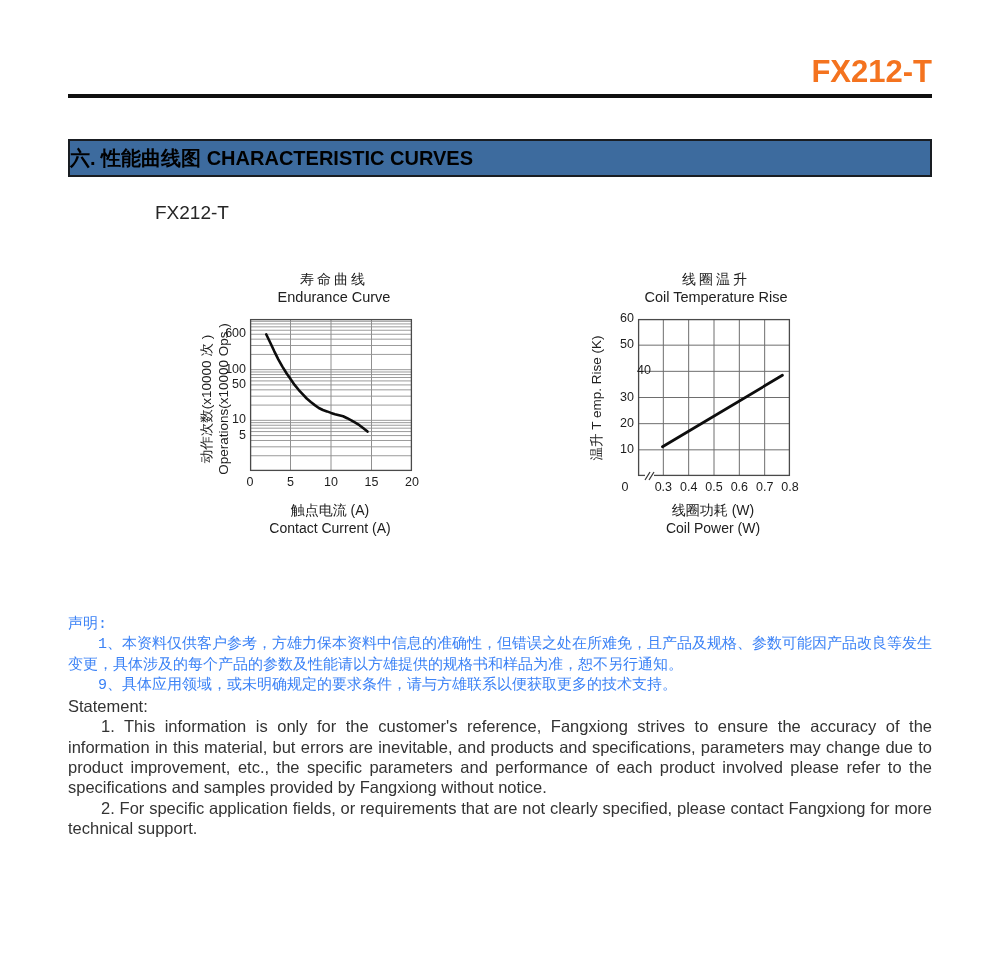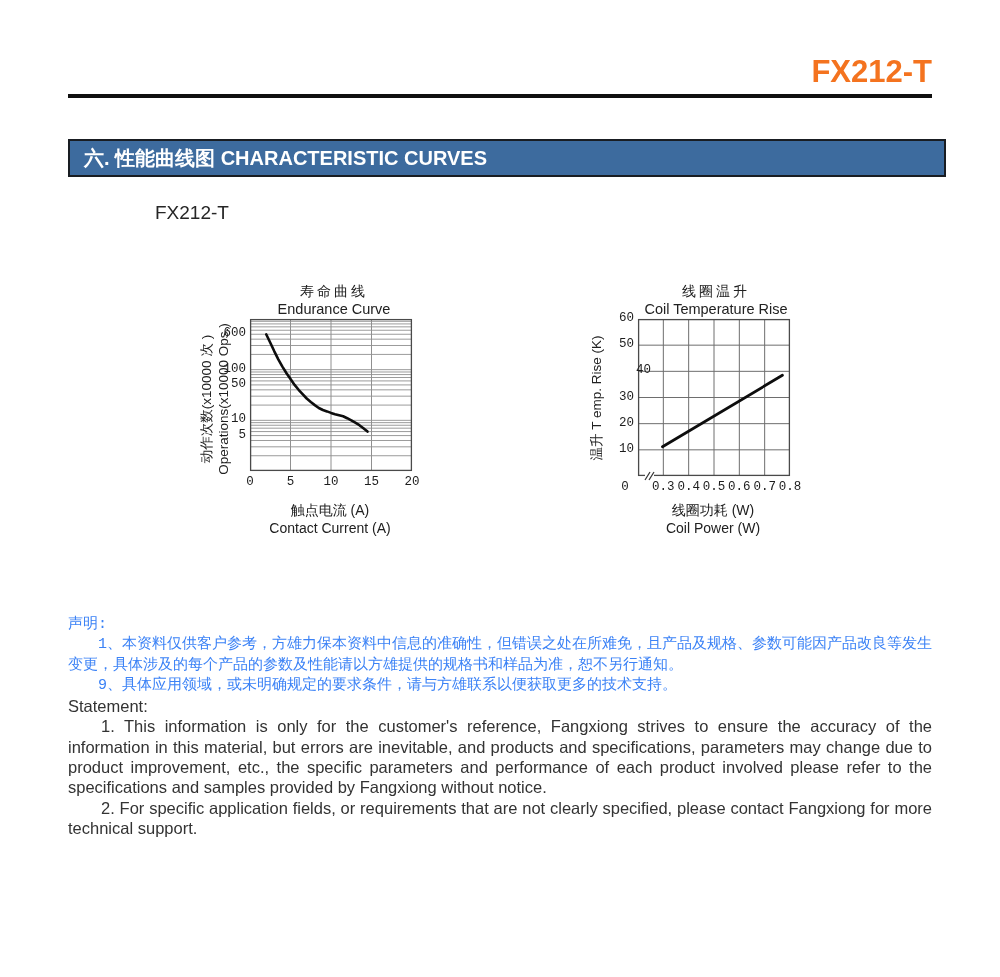--- a/index.html
+++ b/index.html
@@ -5,49 +5,49 @@
   html,body{margin:0;padding:0;background:#ffffff;}
   body{font-family:"Liberation Sans","DejaVu Sans",sans-serif;color:#2e2e2e;}
   #page{position:relative;width:1000px;height:977px;background:#ffffff;overflow:hidden;}
 
   
   #product-code{position:absolute;left:700px;top:54px;width:232px;text-align:right;
     font-size:31px;font-weight:bold;letter-spacing:0px;color:#f4731f;}
   #top-rule{position:absolute;left:68px;top:94px;width:864px;height:4px;background:#101010;}
 
   #section-banner{position:absolute;left:68px;top:139px;width:860px;height:34px;
-    background:#3d6b9e;border:2px solid #191d22;color:#ffffff;font-size:20px;font-weight:bold;
-    line-height:34px;padding-left:14px;box-sizing:content-box;}
+    background:#3d6b9e;border:2px solid #191d22;color:#000000;font-size:20px;font-weight:bold;
+    line-height:34px;box-sizing:content-box;}
 
   #subtitle{position:absolute;left:155px;top:202px;font-size:19px;color:#262626;}
 
   
   .chart{position:absolute;}
   #c0{left:180px;top:265px;width:270px;height:295px;}
   #c1{left:570px;top:265px;width:290px;height:295px;}
-  .ct{position:absolute;text-align:center;color:#212121;white-space:nowrap;margin-top:12px;}
+  .ct{position:absolute;text-align:center;color:#212121;white-space:nowrap;}
   .ct.cn{font-size:14px;letter-spacing:3px;}
   .ct.en{font-size:14.5px;}
   #c0 .ct{left:14px;width:280px;}
   #c1 .ct{left:6px;width:280px;}
   .ct.cn{top:6px;}
   .ct.en{top:24px;}
   .plot{position:absolute;}
   #c0 .plot{left:70px;top:54px;}
   #c1 .plot{left:68px;top:54px;}
   .plot svg{display:block;overflow:visible;}
   .xlab{position:absolute;text-align:center;color:#212121;white-space:nowrap;font-size:14px;}
   #c0 .xlab{left:10px;width:280px;}
   #c1 .xlab{left:3px;width:280px;}
   .xlab.cn{top:237px;}
   .xlab.en{top:255px;}
   .ylab-rot{position:absolute;transform:rotate(-90deg);text-align:center;color:#212121;white-space:nowrap;}
   #c0 .ylab-rot{left:-80px;top:117px;width:230px;line-height:17px;font-size:13.5px;}
   #c1 .ylab-rot{left:-63px;top:124px;width:180px;font-size:13.5px;}
-  .tick{position:absolute;font-size:12.5px;color:#1d1d1d;white-space:nowrap;font-family:Liberation Mono, monospace;}
+  .tick{position:absolute;font-size:12.5px;color:#1d1d1d;white-space:nowrap;}
   .tick.y{text-align:right;}
   .tick.x{text-align:center;}
 
   
   #statement{position:absolute;left:68px;top:615px;width:864px;text-align:justify;}
   #statement p{margin:0;}
   .cn-text{font-size:15px;line-height:20.3px;color:#3b82f6;font-family:Liberation Mono, monospace;}
   .en-text{font-size:16.5px;line-height:20.3px;color:#333333;}
   .indent{text-indent:2em;}
 </style>

